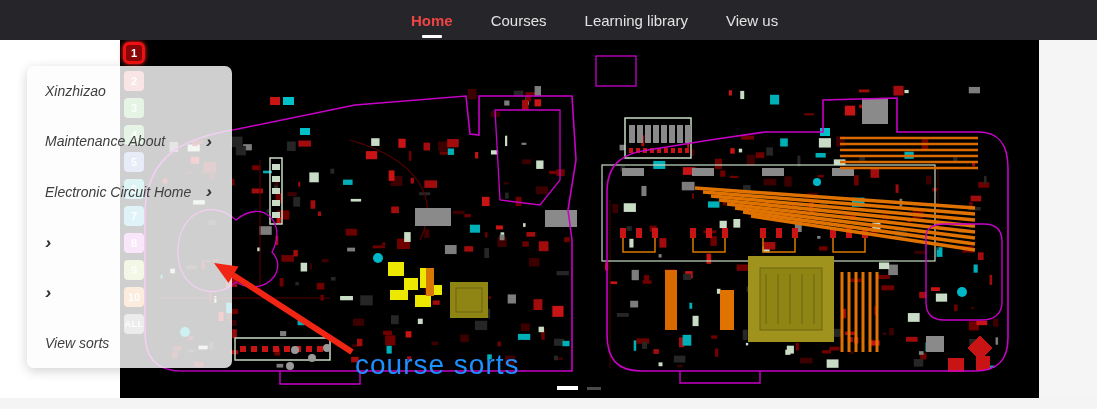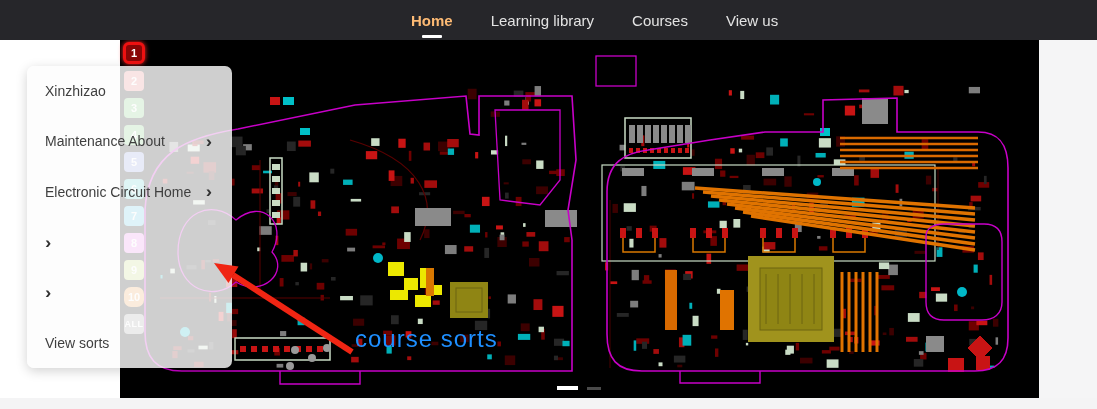--- a/index.html
+++ b/index.html
@@ -4,21 +4,21 @@
 <style>
   * { margin:0; padding:0; box-sizing:border-box; }
   body { font-family:"Liberation Sans", sans-serif; background:#fff; }
   .page { position:relative; width:1097px; height:409px; overflow:hidden; background:#fff; }
 
   
   .navbar { position:absolute; left:0; top:0; width:1097px; height:40px; background:#26262a;
             display:flex; align-items:center; padding-left:392px; z-index:10; }
   .nav-item { position:relative; height:40px; display:flex; align-items:center;
               padding:0 19px; color:#e3e3e3; font-size:15px; cursor:pointer; white-space:nowrap; }
-  .nav-item.active { color:#fdba74; font-weight:bold; }
+  .nav-item.active { color:#ef4444; font-weight:bold; }
   .nav-underline { display:none; position:absolute; left:50%; transform:translateX(-50%);
                    bottom:2px; width:20px; height:3px; background:#fff; border-radius:1px; }
   .nav-item.active .nav-underline { display:block; }
 
   
   .hero { position:absolute; left:120px; top:40px; width:919px; height:358px; background:#000; z-index:1; }
   .hero svg { display:block; }
   .right-margin { position:absolute; left:1039px; top:40px; width:58px; height:358px; background:#f5f5f6; }
   .below-strip  { position:absolute; left:0; top:398px; width:1097px; height:11px; background:#f4f4f5; }
   .left-margin  { position:absolute; left:0; top:40px; width:120px; height:358px; background:#fff; }
@@ -31,50 +31,50 @@
   .slide-sq.active { width:22px; height:22px; border:3px solid #ee1111; box-shadow:0 0 5px #ff2a2a;
                      border-radius:6px; margin-left:-1px; }
   .slide-sq.all { font-size:9px; letter-spacing:0.5px; }
 
   
   .menu-panel { position:absolute; left:27px; top:66px; width:205px; height:302px;
                 background:rgba(252,252,252,0.82); border-radius:7px;
                 box-shadow:0 3px 12px rgba(0,0,0,0.18); z-index:5;
                 display:flex; flex-direction:column; }
   .menu-item { flex:1; display:flex; align-items:center; justify-content:space-between;
-               padding:0 20px 0 18px; color:#3f3f3f; font-size:14px; cursor:pointer; }
+               padding:0 20px 0 18px; color:#3f3f3f; font-size:14px; cursor:pointer;font-style:italic; }
   .chev { font-size:19px; line-height:1; color:#333; font-weight:bold; transform:scaleY(0.9); }
 
   
-  .annotation-text { position:absolute; left:355px; top:325px; font-size:24px; color:#1e8fff;
+  .annotation-text { position:absolute; left:355px; top:349px; font-size:28px; color:#1e8fff;
                      z-index:4; letter-spacing:1px; }
   .arrow-overlay { position:absolute; left:0; top:0; width:1097px; height:409px;
                    pointer-events:none; z-index:7; }
 
   
   .dash { position:absolute; z-index:4; cursor:pointer; }
   .dash-active   { left:557px; top:386px; width:21px; height:4px; background:#fff; }
   .dash-inactive { left:587px; top:387px; width:14px; height:3px; background:#4a4a4a; }
 </style>
 </head>
 <body>
 
 <div class="page">
 
   <div class="navbar" style="background: rgb(38, 38, 42);">
     <div class="nav-item active">
       <span>Home</span>
       <span class="nav-underline"></span>
     </div>
     <div class="nav-item">
+      <span>Courses</span>
+
+    </div>
+    <div class="nav-item">
       <span>Learning library</span>
-
-    </div>
-    <div class="nav-item">
-      <span>Courses</span>
 
     </div>
     <div class="nav-item">
       <span>View us</span>
 
     </div>
   </div>
 
   <div class="left-margin"></div>
 
@@ -566,21 +566,21 @@
   <div class="slide-strip">
     <div class="slide-sq active" style="background: rgb(138, 6, 6);">1</div>
     <div class="slide-sq" style="background: rgb(232, 124, 124);">2</div>
     <div class="slide-sq" style="background: rgb(124, 204, 124);">3</div>
     <div class="slide-sq" style="background: rgb(124, 204, 124);">4</div>
     <div class="slide-sq" style="background: rgb(140, 154, 224);">5</div>
     <div class="slide-sq" style="background: rgb(90, 210, 210);">6</div>
     <div class="slide-sq" style="background: rgb(90, 200, 230);">7</div>
     <div class="slide-sq" style="background: rgb(238, 130, 238);">8</div>
     <div class="slide-sq" style="background: rgb(200, 220, 120);">9</div>
-    <div class="slide-sq" style="background: rgb(240, 160, 80); border-radius: 7px;">10</div>
+    <div class="slide-sq" style="background: rgb(240, 160, 80);">10</div>
     <div class="slide-sq all" style="background: rgb(158, 158, 158);">ALL</div>
   </div>
 
   <div class="menu-panel">
     <div class="menu-item">
       <span>Xinzhizao</span>
       <span class="chev" style="visibility: hidden;">›</span>
     </div>
     <div class="menu-item">
       <span>Maintenance About</span>

